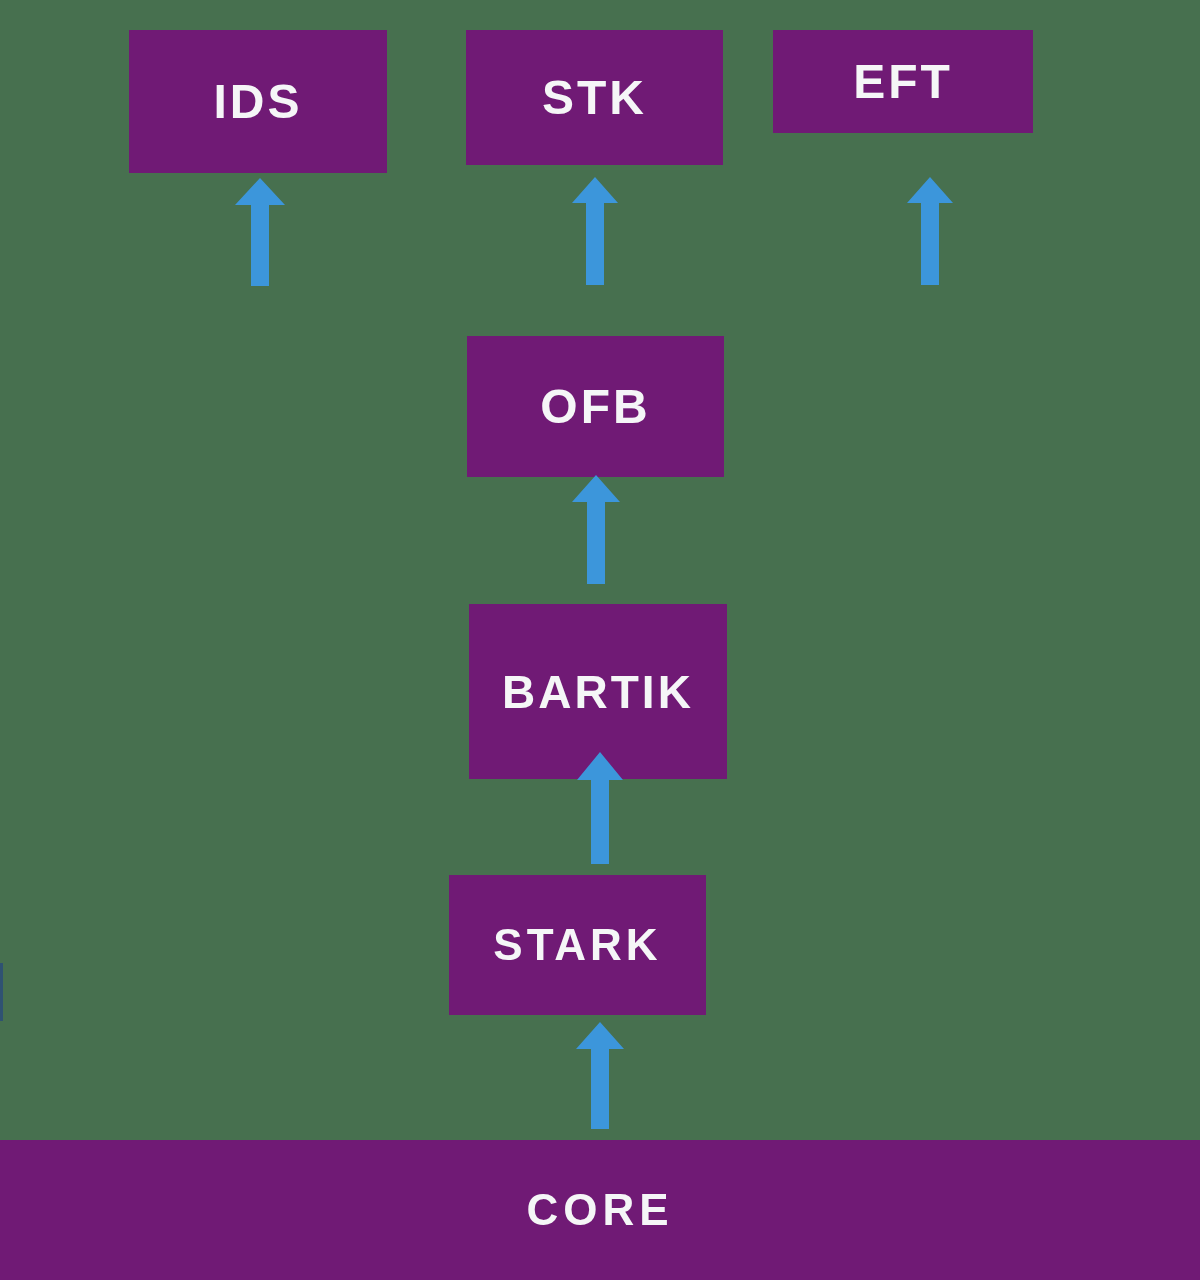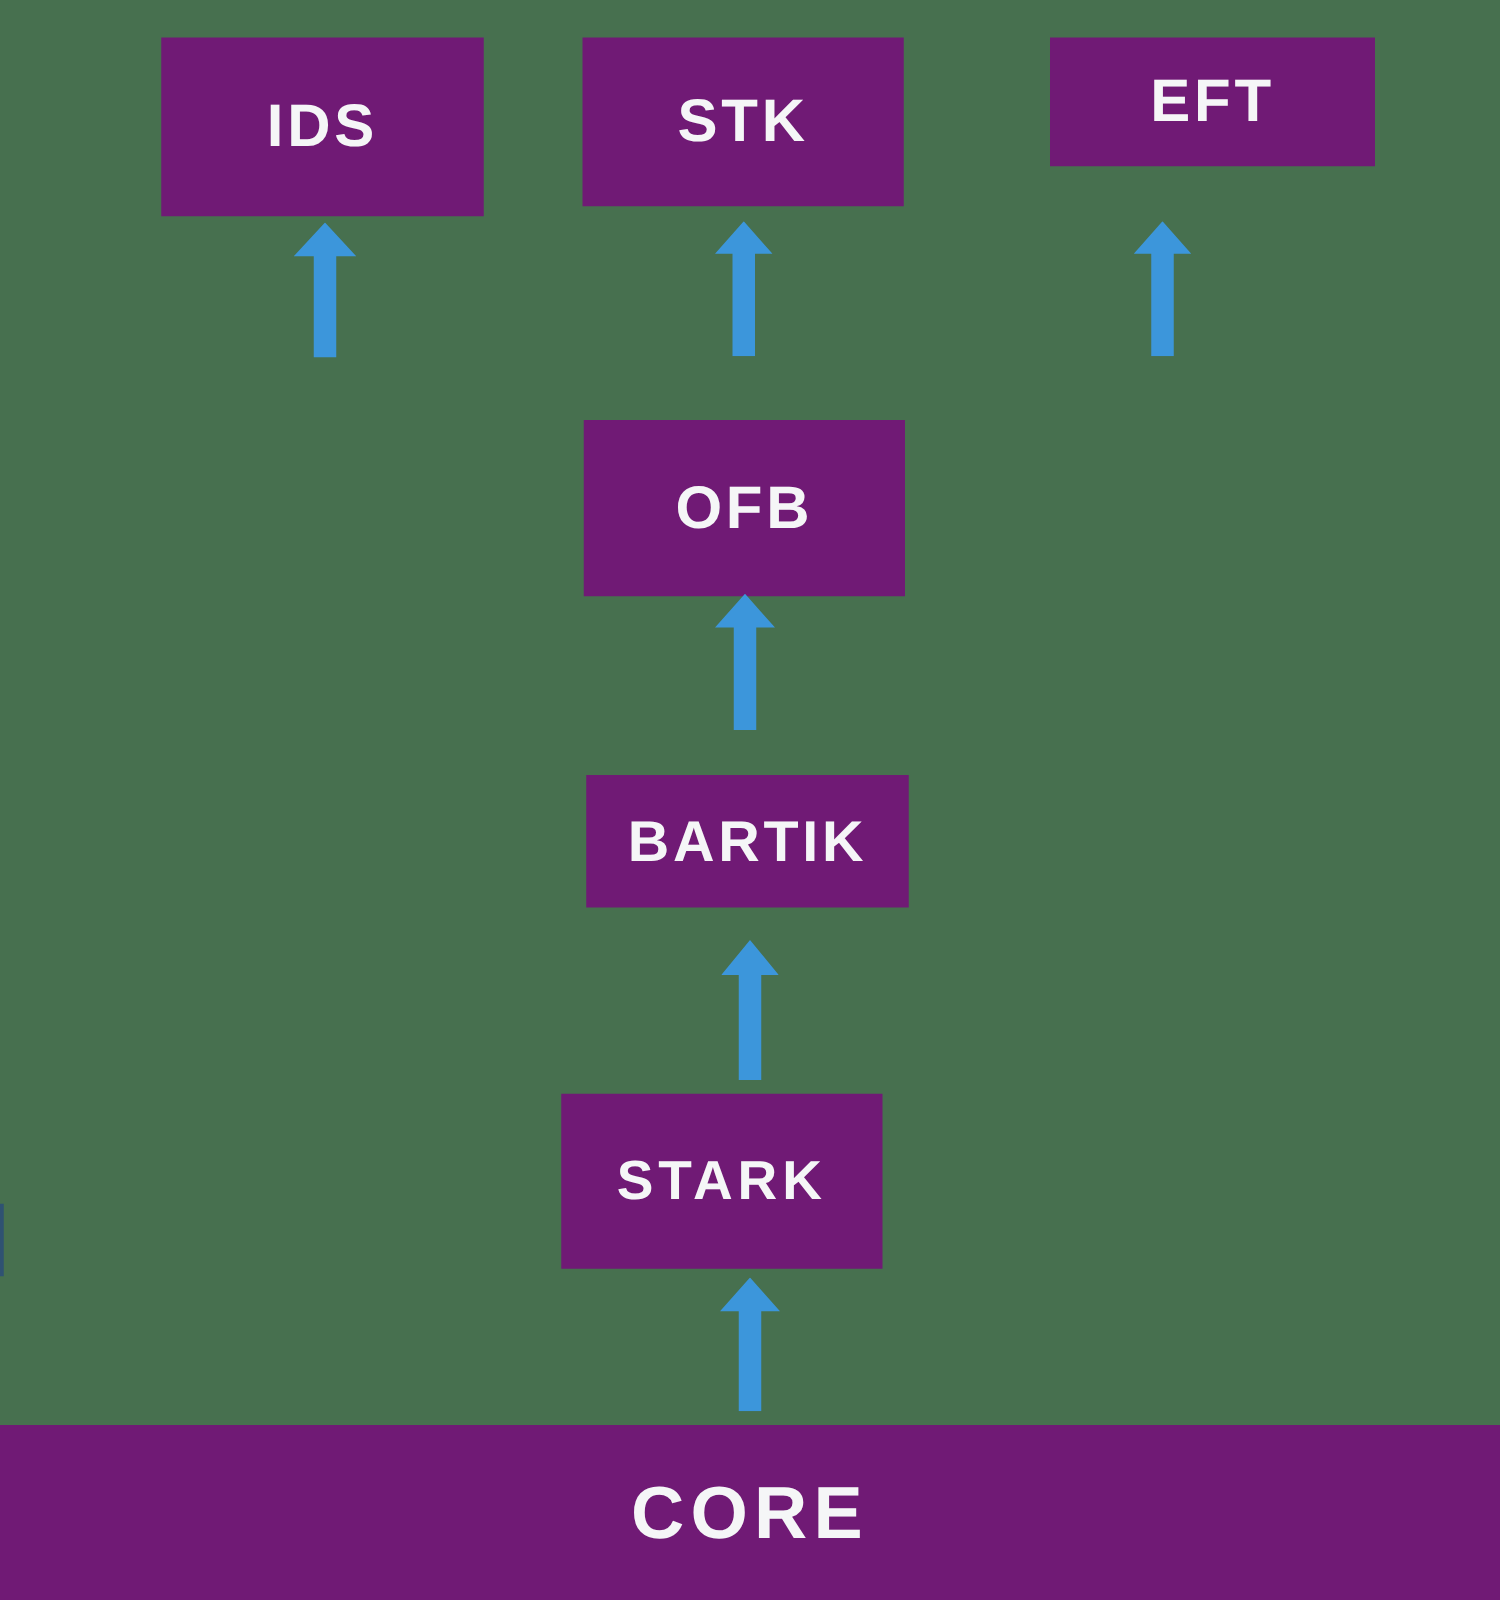--- a/index.html
+++ b/index.html
@@ -32,33 +32,33 @@
     font-family: "Liberation Sans", sans-serif;
     font-weight: bold;
     letter-spacing: 2px;
     line-height: 1;
     text-align: center;
     white-space: nowrap;
   }
   
   #node-ids    { left: 129px; top: 30px;   width: 258px; height: 143px; }
   #node-stk    { left: 466px; top: 30px;   width: 257px; height: 135px; }
-  #node-eft    { left: 840px; top: 30px;   width: 260px; height: 103px; }
+  #node-eft    { left: 773px; top: 30px;   width: 260px; height: 103px; }
   #node-ofb    { left: 467px; top: 336px;  width: 257px; height: 141px; }
-  #node-bartik { left: 469px; top: 620px;  width: 258px; height: 106px; }
+  #node-bartik { left: 469px; top: 604px;  width: 258px; height: 175px; }
   #node-stark  { left: 449px; top: 875px;  width: 257px; height: 140px; }
   #node-core   { left: 0px;   top: 1140px; width: 1200px; height: 140px; }
 
   #node-ids .node-label,
   #node-stk .node-label,
   #node-eft .node-label { font-size: 48px; letter-spacing: 3px; }
   #node-ofb .node-label { font-size: 48px; letter-spacing: 3px; }
   #node-bartik .node-label { font-size: 46px; letter-spacing: 3px; }
   #node-stark .node-label  { font-size: 44px; letter-spacing: 4px; }
-  #node-core .node-label   { font-size: 59px; letter-spacing: 5px; }
+  #node-core .node-label   { font-size: 44px; letter-spacing: 5px; }
 
   
   .arrow-up {
     position: absolute;
     pointer-events: none;
   }
   .arrow-up svg { display: block; width: 100%; height: 100%; }
 
   #arrow-ofb-to-ids    { left: 235px; top: 178px; width: 50px;  height: 108px; }
   #arrow-ofb-to-stk    { left: 572px; top: 177px; width: 46px;  height: 108px; }

